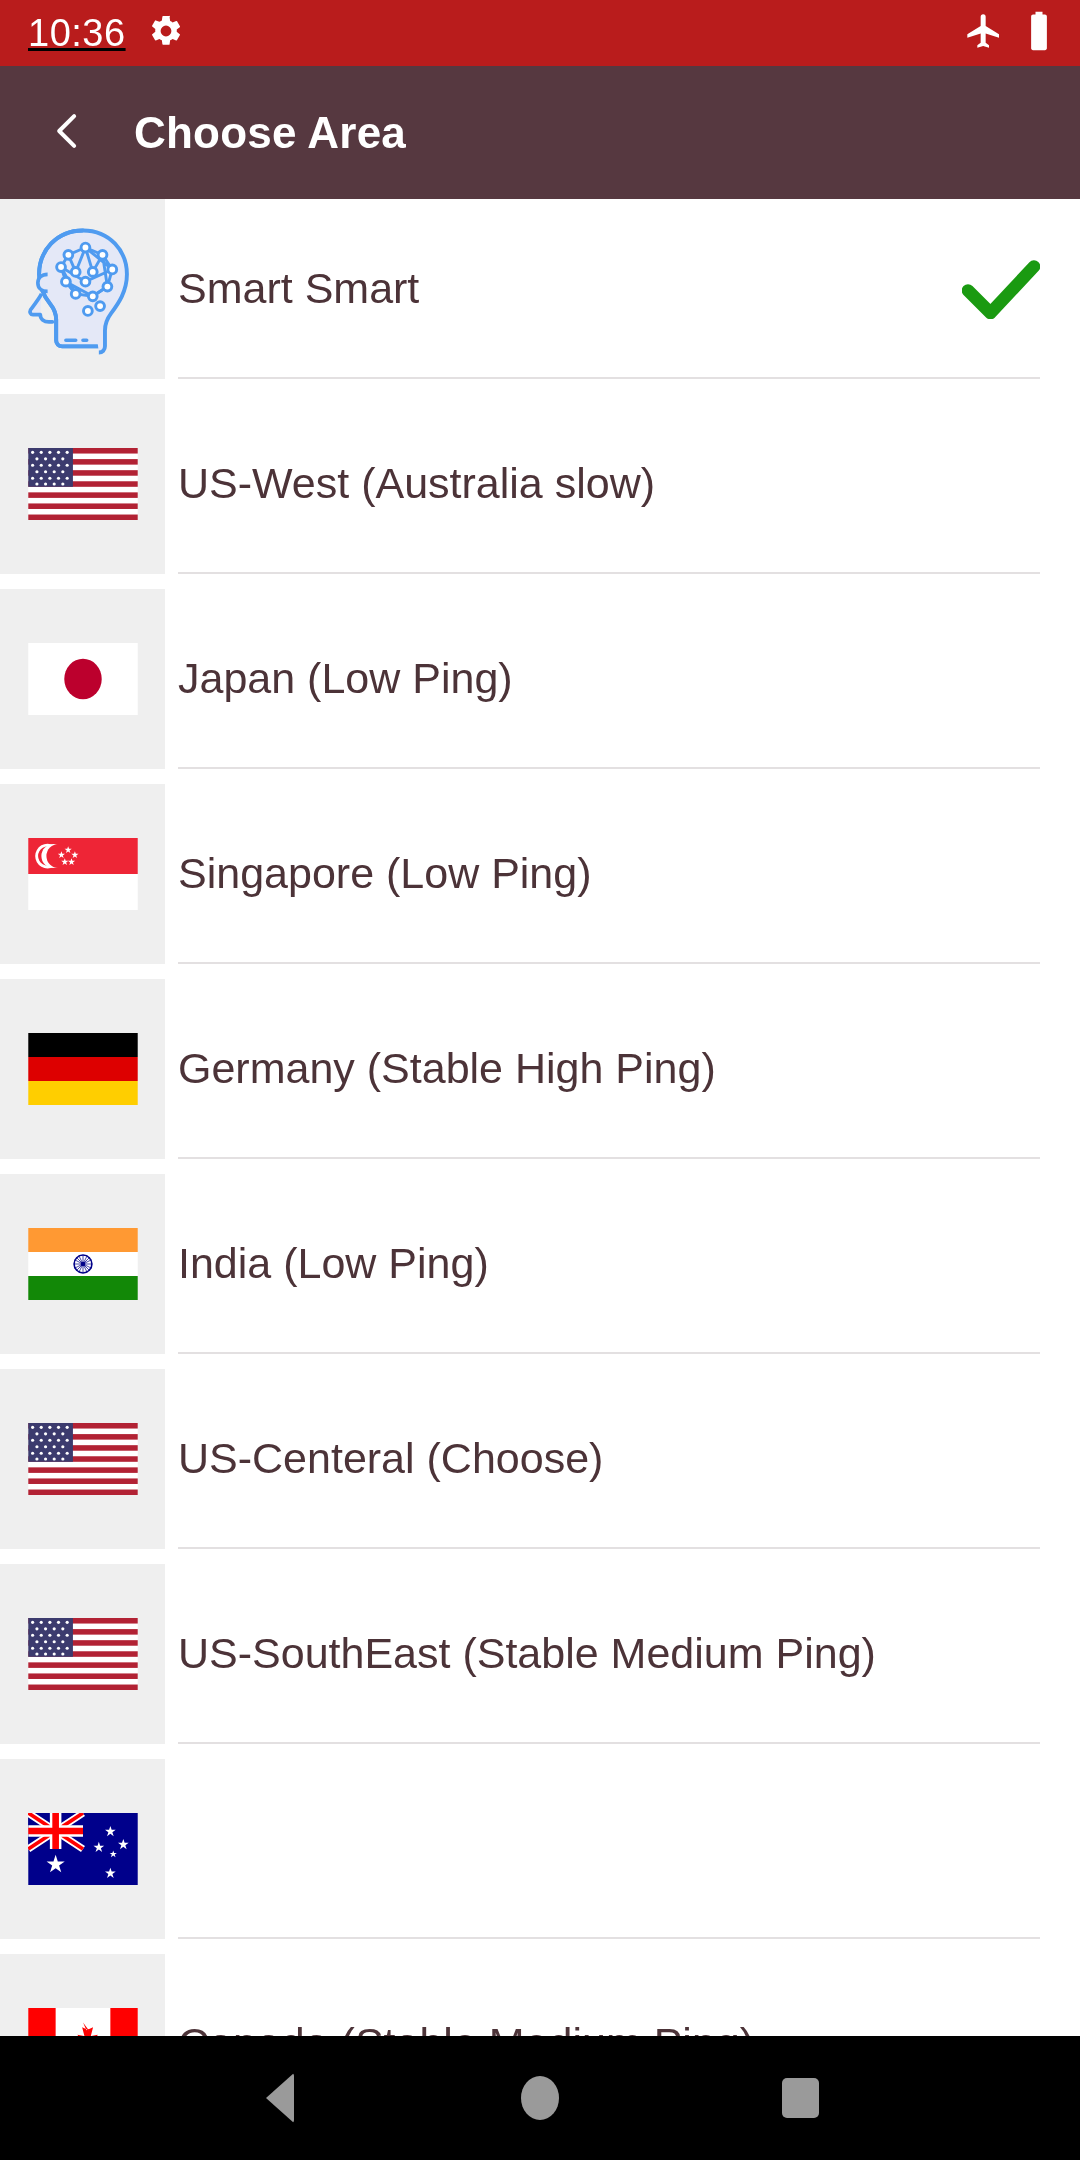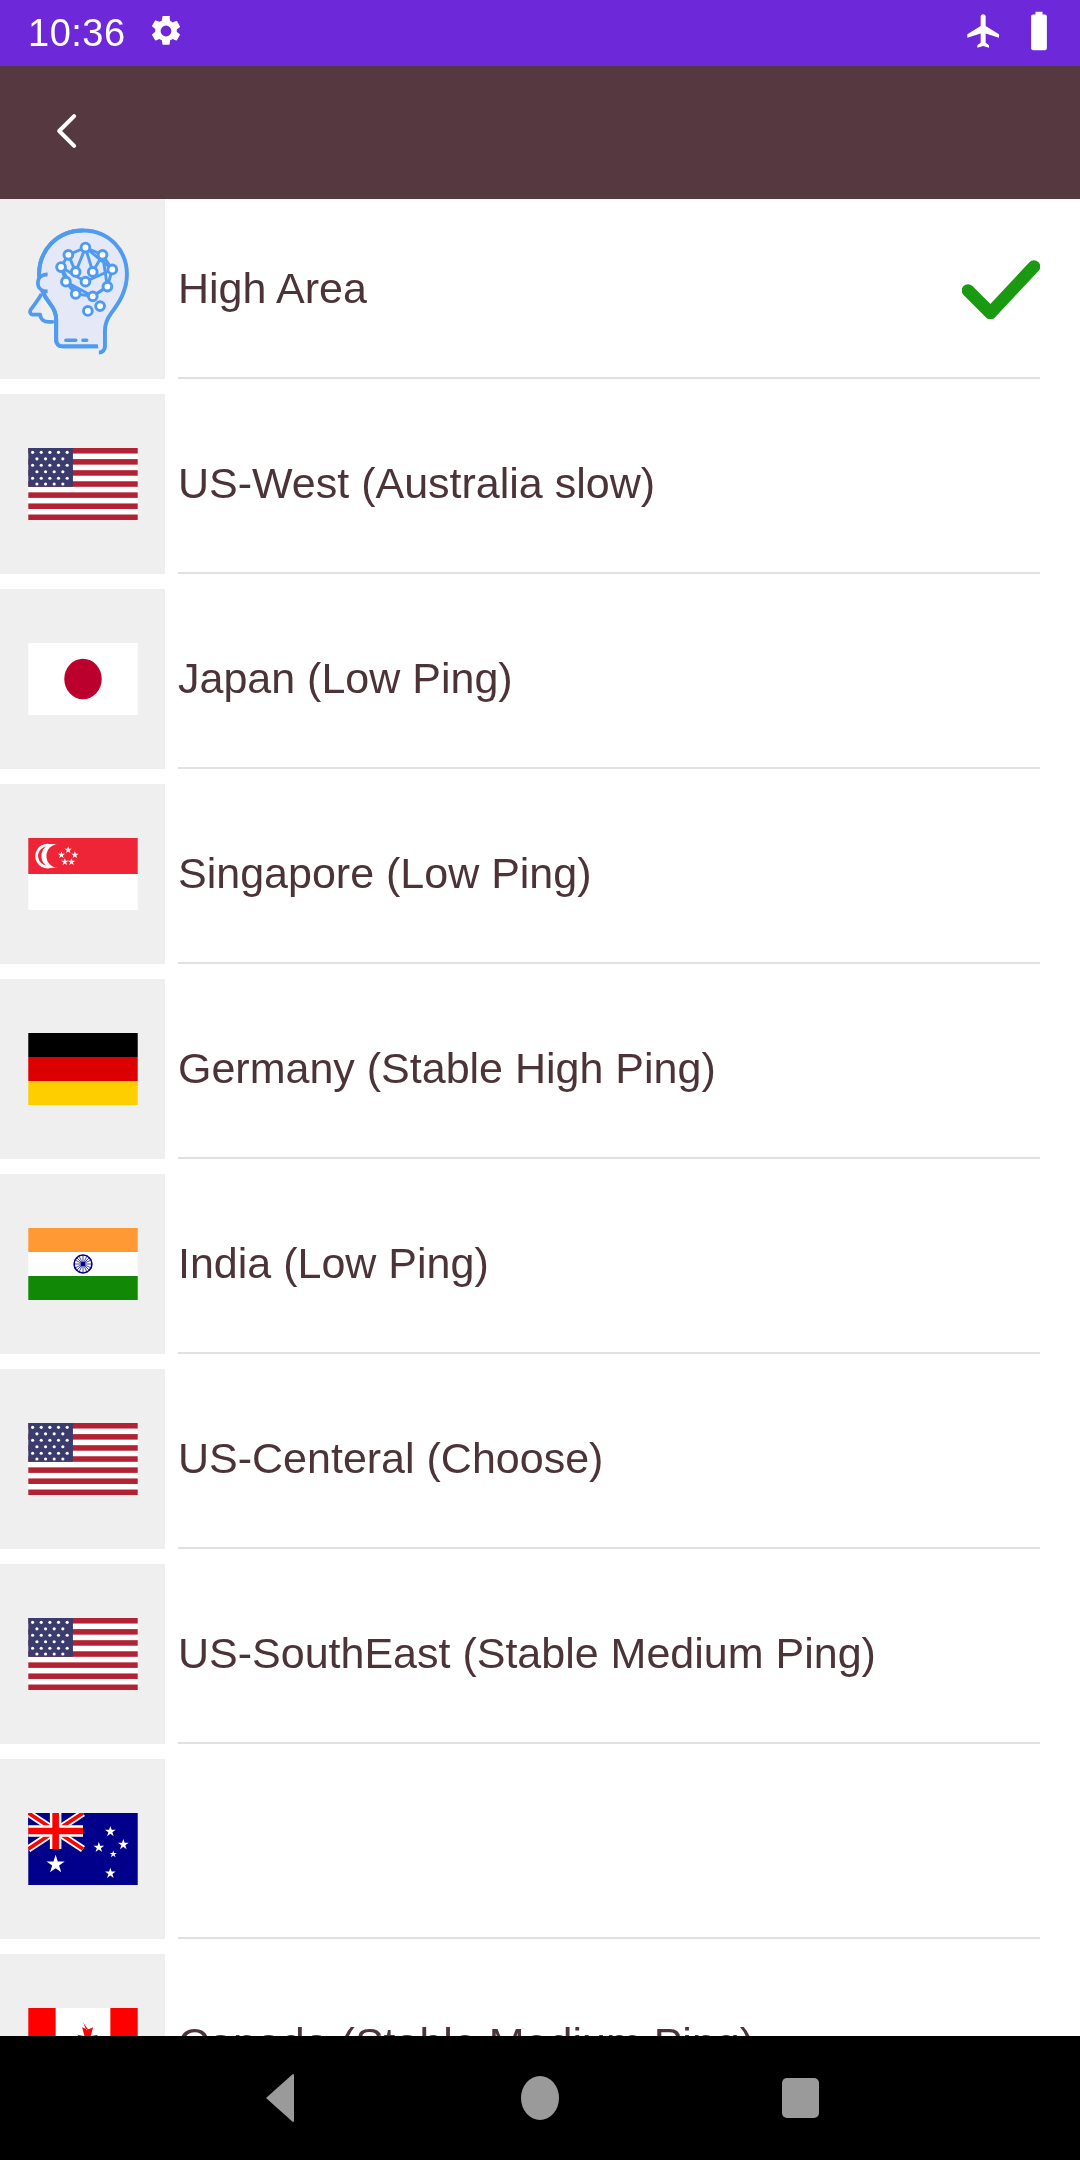--- a/index.html
+++ b/index.html
@@ -8,23 +8,24 @@
     background: #ffffff;
     font-family: "Liberation Sans", sans-serif;
     overflow: hidden;
   }
   #app { position: relative; width: 1080px; height: 2160px; background: #ffffff; }
 
   
   .statusbar {
     position: absolute; top: 0; left: 0;
     width: 1080px; height: 66px;
-    background: #6d28d9;
+    background: #b91c1c;
     display: flex; align-items: center;
     padding: 0 28px;
+    text-decoration: underline;
   }
   .status-clock {
     color: #ffffff; font-size: 38px; font-weight: 400;
     letter-spacing: 0.5px; line-height: 1;
   }
   .status-gear { margin-left: 22px; display: block; }
   .status-right { margin-left: auto; display: flex; align-items: center; gap: 22px; }
 
   
   .appbar {
@@ -139,20 +140,21 @@
   </div>
 
   <div class="appbar">
     <div class="back-btn">
       <span>
         <svg width="46" height="46" viewBox="0 0 24 24">
           <path d="M15.2 4.2 7.4 12l7.8 7.8" fill="none" stroke="#ffffff" stroke-width="2.1" stroke-linecap="round" stroke-linejoin="round"></path>
         </svg>
       </span>
     </div>
+    <div class="appbar-title">Choose Area</div>
   </div>
 
   <div class="list">
 
     <div class="row">
       <div class="row-icon">
         <span class="brain">
           <svg class="brain" viewBox="0 0 100 108">
             <path d="M50 6C28 6 14 23 14 42c0 11 4 18 9 24 4 5 5 8 5 13v17c0 3 2 5 5 5h31" fill="#e4e8f7" stroke="#4f9bf0" stroke-width="3.2" stroke-linejoin="round"></path>
             <path d="M50 6C28 6 14 23 14 42c0 11 4 18 9 24 4 5 5 8 5 13v17c0 3 2 5 5 5h31" fill="none" stroke="#4f9bf0" stroke-width="3.2" stroke-linecap="round"></path>
@@ -178,21 +180,21 @@
                 <circle cx="52" cy="48" r="3.6"></circle>
               <circle cx="44" cy="40" r="3.6"></circle>
                 <circle cx="58" cy="40" r="3.6"></circle>
               <circle cx="64" cy="68" r="3.6"></circle>
                 <circle cx="54" cy="72" r="3.6"></circle>
             </g>
           </svg>
         </span>
       </div>
       <div class="row-body">
-        <div class="row-label">High Area</div>
+        <div class="row-label">Smart Smart</div>
         <div class="row-check">
           <svg width="78" height="60" viewBox="0 0 26 20">
             <path d="M2 10.5 9.5 18 24 2.5" fill="none" stroke="#1a9a11" stroke-width="4.2" stroke-linecap="round" stroke-linejoin="round"></path>
           </svg>
         </div>
         <div class="row-divider"></div>
       </div>
     </div>
     <div class="rowgap">
         <div class="gutter-gap"></div>

